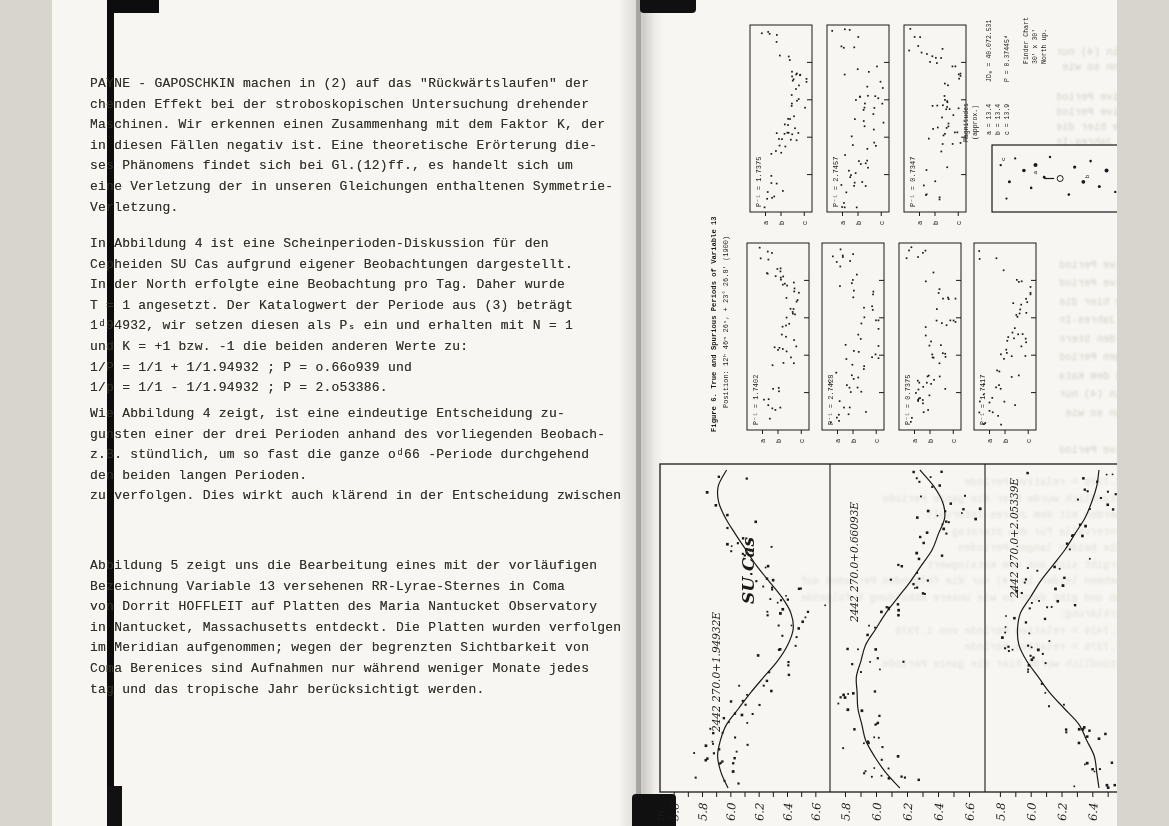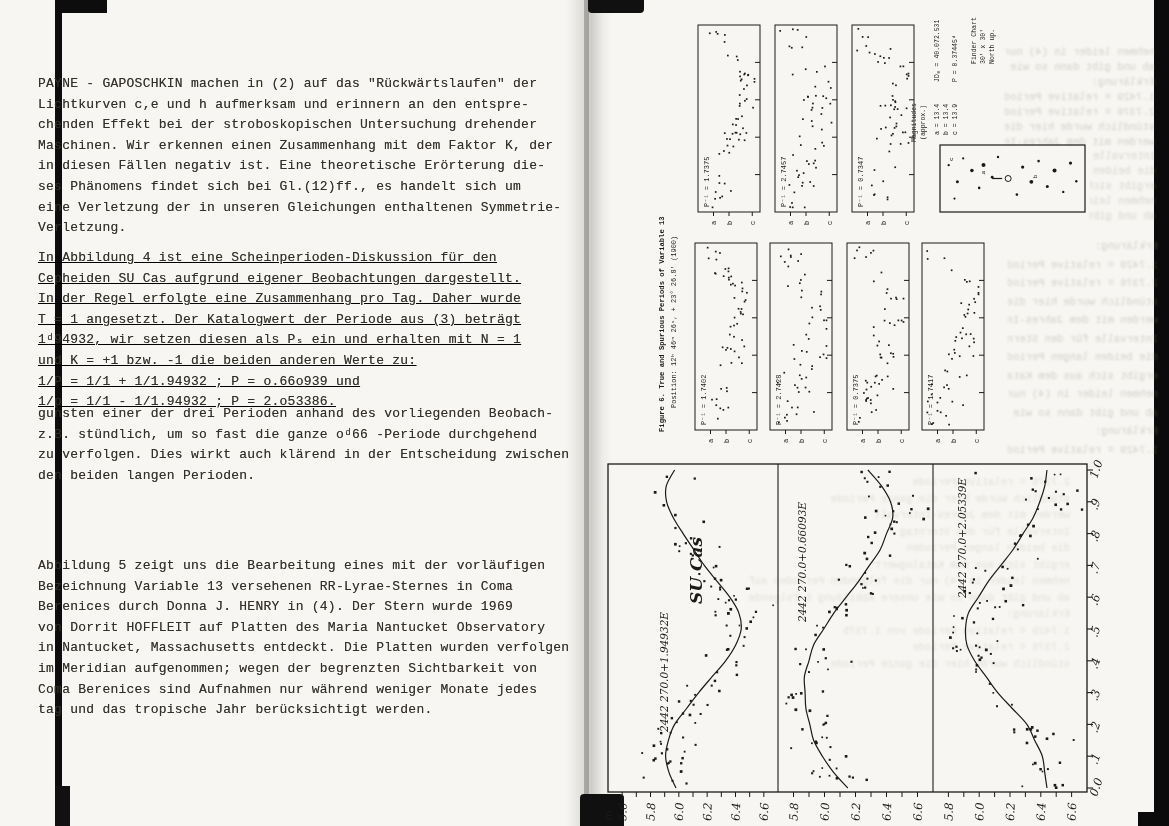--- a/index.html
+++ b/index.html
@@ -1,18 +1,18 @@
 <!DOCTYPE html>
 <html><head>
 <meta charset="utf-8">
 <style>
   * { margin:0; padding:0; box-sizing:border-box; }
   html,body { background:#d8d5cf; }
   #stage {
-    position:relative; width:1169px; height:826px; margin:0 auto;
+    position:relative; width:1065px; height:826px; margin:0 auto;
     background:#f7f6f2; overflow:hidden;
     font-family:"Liberation Mono","DejaVu Sans Mono",monospace;
   }
   
   .art { position:absolute; }
   #edge-left      { left:55px; top:0; width:7px; height:826px; background:#0d0d0d; border-radius:2px; }
   #edge-left-top  { left:55px; top:0; width:52px; height:13px; background:#0d0d0d; }
   #edge-left-bot  { left:55px; top:786px; width:15px; height:40px; background:#111; }
   #spine          { left:566px; top:0; width:46px; height:826px;
                     background:linear-gradient(to right, rgba(60,55,50,0) 0%, rgba(60,55,50,0.16) 45%, rgba(60,55,50,0.22) 55%, rgba(60,55,50,0.05) 80%, rgba(60,55,50,0) 100%); }
@@ -45,48 +45,47 @@
   <div class="art" id="edge-left-top"></div>
   <div class="art" id="edge-left-bot"></div>
   <div class="art" id="spine-top"></div>
   <div class="art" id="spine-bot"></div>
   <div class="art" id="edge-right"></div>
   <div class="art" id="edge-right-bot"></div>
 
   <div id="left-page">
       <div class="para" style="top: 74px;">
         <div class="tl">PAYNE - GAPOSCHKIN machen in (2) auf das "Rückwärtslaufen" der</div>
-        <div class="tl">Lichtkurven c,e und h aufmerksam und erinnern an den entspre-</div>
         <div class="tl">chenden Effekt bei der stroboskopischen Untersuchung drehender</div>
         <div class="tl">Maschinen. Wir erkennen einen Zusammenhang mit dem Faktor K, der</div>
         <div class="tl">in diesen Fällen negativ ist. Eine theoretische Erörterung die-</div>
         <div class="tl">ses Phänomens findet sich bei Gl.(12)ff., es handelt sich um</div>
         <div class="tl">eine Verletzung der in unseren Gleichungen enthaltenen Symmetrie-</div>
         <div class="tl">Verletzung.</div>
       </div>
-      <div class="para" style="top: 248px; text-decoration: underline;">
+      <div class="para" style="top: 234px;">
         <div class="tl">In Abbildung 4 ist eine Scheinperioden-Diskussion für den</div>
         <div class="tl">Cepheiden SU Cas aufgrund eigener Beobachtungen dargestellt.</div>
-        <div class="tl">In der Regel erfolgte eine Zusammenhang pro Tag. Daher wurde</div>
+        <div class="tl">In der North erfolgte eine Beobachtung pro Tag. Daher wurde</div>
         <div class="tl">T = 1 angesetzt. Der Katalogwert der Periode aus (3) beträgt</div>
         <div class="tl">1ᵈ94932, wir setzen diesen als Pₛ ein und erhalten mit N = 1</div>
         <div class="tl">und K = +1 bzw. -1 die beiden anderen Werte zu:</div>
         <div class="tl">1/P = 1/1 + 1/1.94932 ; P = o.66o939 und</div>
         <div class="tl">1/p = 1/1 - 1/1.94932 ; P = 2.o53386.</div>
       </div>
       <div class="para" style="top: 404px;">
+        <div class="tl">Wie Abbildung 4 zeigt, ist eine eindeutige Entscheidung zu-</div>
         <div class="tl">gunsten einer der drei Perioden anhand des vorliegenden Beobach-</div>
         <div class="tl">z.B. stündlich, um so fast die ganze oᵈ66 -Periode durchgehend</div>
+        <div class="tl">den beiden langen Perioden.</div>
         <div class="tl">zu verfolgen. Dies wirkt auch klärend in der Entscheidung zwischen</div>
-        <div class="tl">den beiden langen Perioden.</div>
       </div>
       <div class="para" style="top: 556px;">
         <div class="tl">Abbildung 5 zeigt uns die Bearbeitung eines mit der vorläufigen</div>
         <div class="tl">Bezeichnung Variable 13 versehenen RR-Lyrae-Sternes in Coma</div>
-        <div class="tl">Berenices durch Donna J. HENRY in (4). Der Stern wurde 1969</div>
         <div class="tl">von Dorrit HOFFLEIT auf Platten des Maria Nantucket Observatory</div>
         <div class="tl">in Nantucket, Massachusetts entdeckt. Die Platten wurden verfolgen</div>
         <div class="tl">im Meridian aufgenommen; wegen der begrenzten Sichtbarkeit von</div>
         <div class="tl">Coma Berenices sind Aufnahmen nur während weniger Monate jedes</div>
         <div class="tl">tag und das tropische Jahr berücksichtigt werden.</div>
       </div>
     </div>
 
   <div id="ghosts">
       <div class="ghost" style="left: 1005px; top: 46px; width: 150px; opacity: 0.34;">nehmen leider in (4) nur die folgenden Perioden auf</div>

